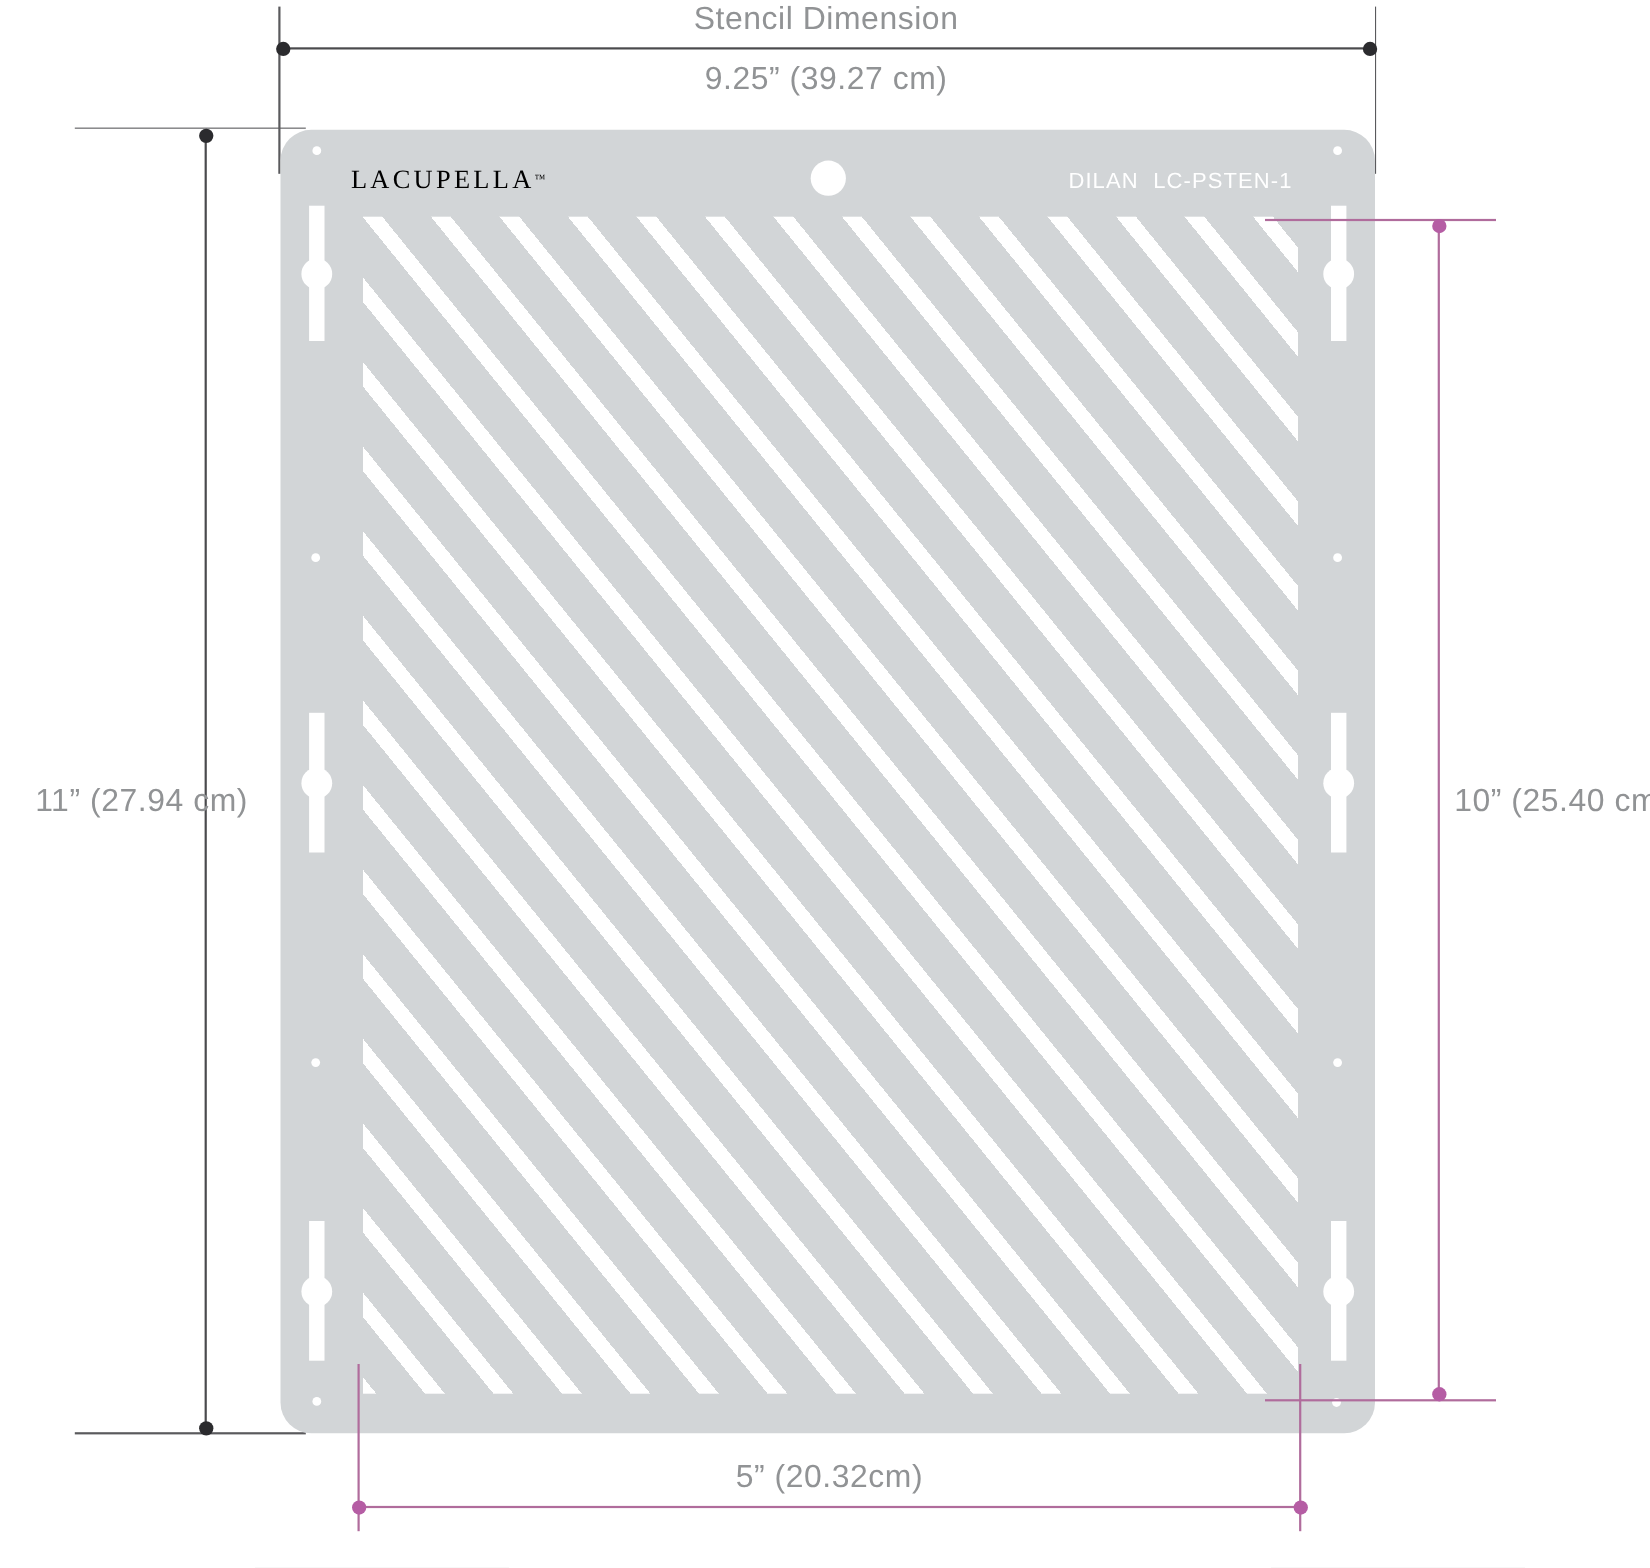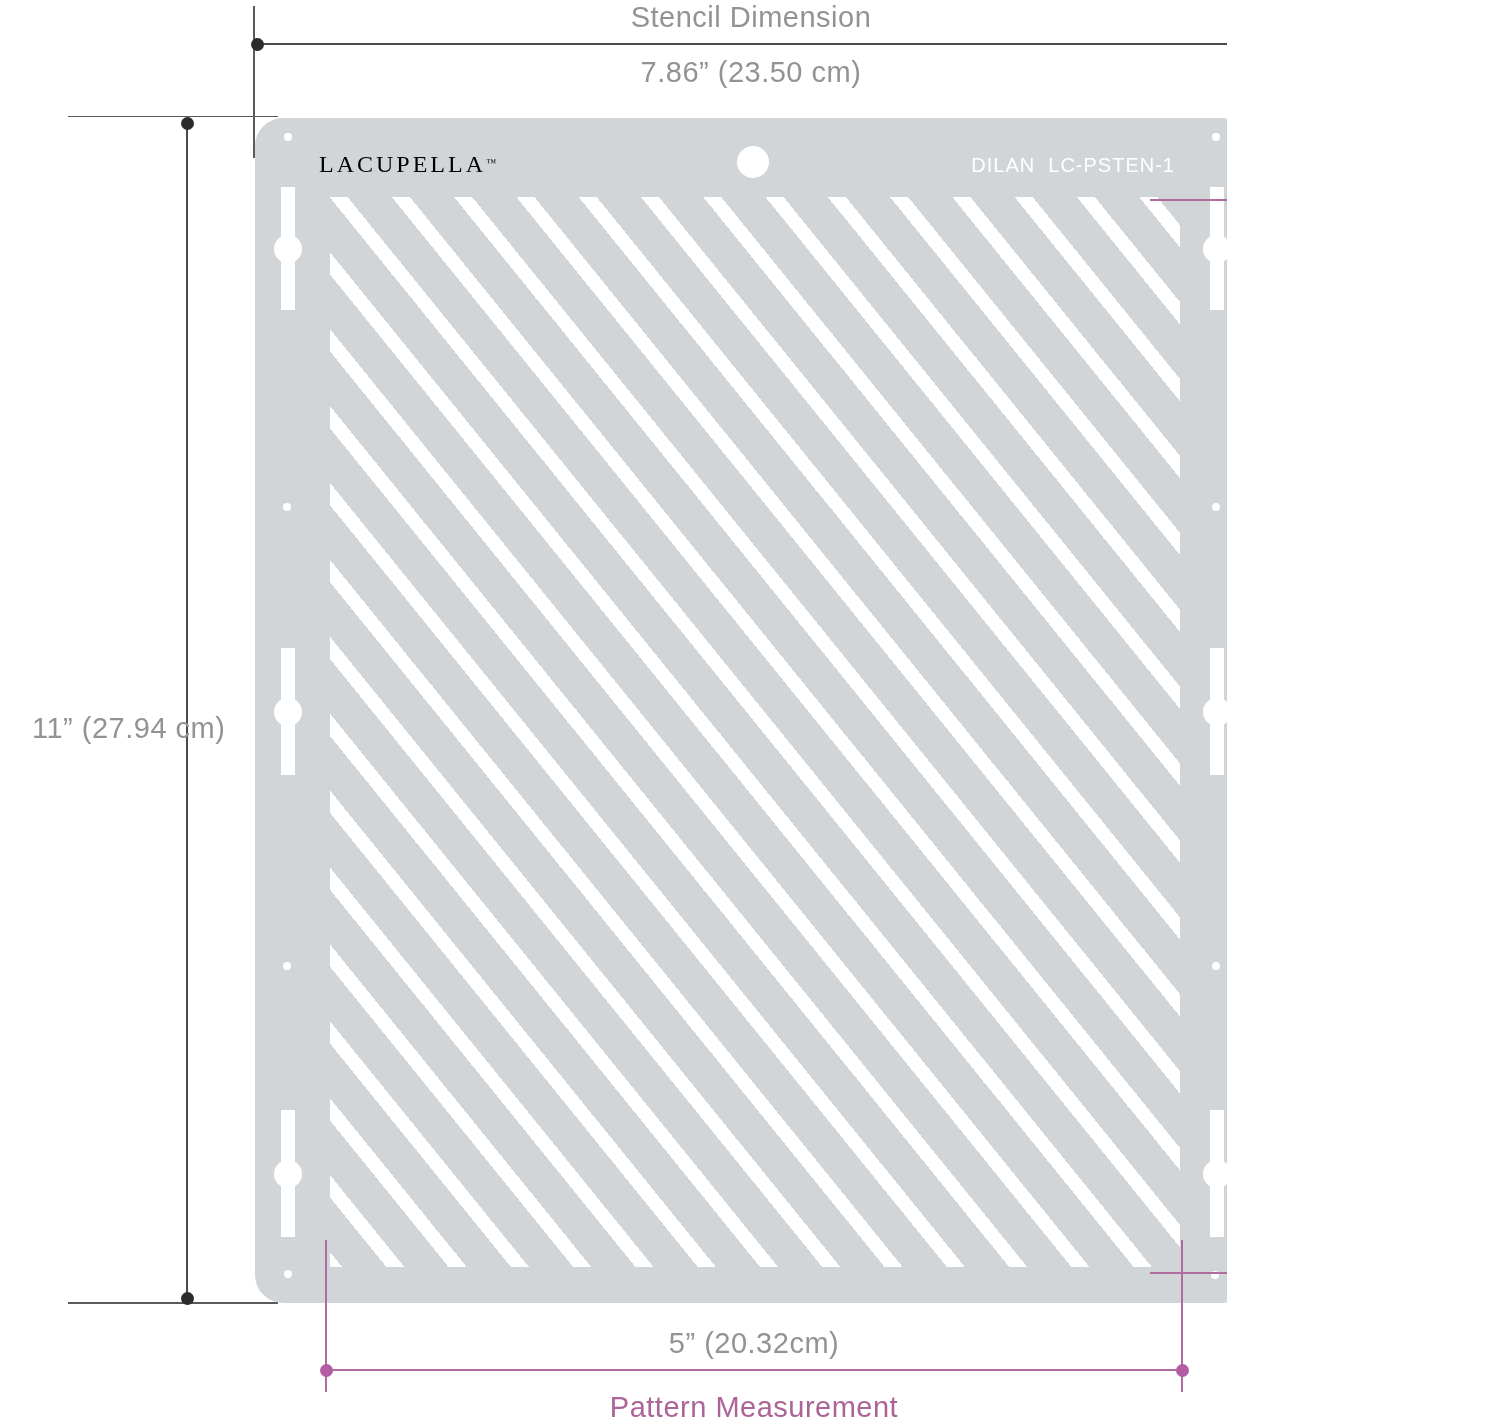--- a/index.html
+++ b/index.html
@@ -8,22 +8,22 @@
     --dark-line:#4a4a4d;
     --dark-dot:#2b2b2e;
     --gray-text:#919395;
     --pink-line:#b06c9c;
     --pink-dot:#b55da4;
     --pink-text:#ac6497;
     --bg:#ffffff;
   }
   html,body{margin:0;padding:0;background:var(--bg);}
   .canvas{
-    position:relative;width:1208px;height:1425px;background:var(--bg);
-    overflow:hidden;font-family:"Liberation Sans", sans-serif;padding-left:19px;
+    position:relative;width:1500px;height:1425px;background:var(--bg);
+    overflow:hidden;font-family:"Liberation Sans", sans-serif;
   }
   
   .dline{position:absolute;background:var(--dark-line);}
   .dext{position:absolute;background:#5a5a5d;}
   .pline{position:absolute;background:var(--pink-line);}
   .pext{position:absolute;background:var(--pink-line);}
   .ddot{position:absolute;width:13px;height:13px;border-radius:50%;background:var(--dark-dot);}
   .pdot{position:absolute;width:13px;height:13px;border-radius:50%;background:var(--pink-dot);}
   
   .dim-label{
@@ -67,21 +67,21 @@
 <body>
 
 <div class="canvas">
 
   <div class="dim-label centered" style="left:751px;top:2px;">Stencil Dimension</div>
   <div class="dext" style="left:253px;top:6px;width:1.6px;height:152px;"></div>
   <div class="dext" style="left:1249.5px;top:6px;width:1.6px;height:152px;"></div>
   <div class="dline" style="left:257px;top:43px;width:988px;height:2px;"></div>
   <div class="ddot" style="left:250.5px;top:37.5px;"></div>
   <div class="ddot" style="left:1238.5px;top:37.5px;"></div>
-  <div class="dim-label centered" style="left:751px;top:57px;">7.86” (23.50 cm)</div>
+  <div class="dim-label centered" style="left:751px;top:57px;">9.25” (39.27 cm)</div>
 
   <div class="dext" style="left:68px;top:115.5px;width:210px;height:1.6px;"></div>
   <div class="dext" style="left:68px;top:1302px;width:210px;height:1.6px;"></div>
   <div class="dline" style="left:186px;top:123px;width:2px;height:1175px;"></div>
   <div class="ddot" style="left:180.5px;top:116.5px;"></div>
   <div class="ddot" style="left:180.5px;top:1291.5px;"></div>
   <div class="dim-label" style="left:0px;top:713px;margin-left:32px;">11” (27.94 cm)</div>
 
   <div class="plate">
     <div class="brand"><span>LACUPELLA</span><sup>™</sup></div>
@@ -133,15 +133,14 @@
   <div class="pdot" style="left:1301.5px;top:198.5px;"></div>
   <div class="pdot" style="left:1301.5px;top:1260.5px;"></div>
   <div class="dim-label" style="left:1322px;top:713px;">10” (25.40 cm)</div>
 
   <div class="pext" style="left:325px;top:1240px;width:1.6px;height:152px;"></div>
   <div class="pext" style="left:1181px;top:1240px;width:1.6px;height:152px;"></div>
   <div class="pline" style="left:326px;top:1369px;width:856px;height:2px;"></div>
   <div class="pdot" style="left:319.5px;top:1363.5px;"></div>
   <div class="pdot" style="left:1175.5px;top:1363.5px;"></div>
   <div class="dim-label centered" style="left:754px;top:1328px;">5” (20.32cm)</div>
-  <div class="pink-label centered" style="left:754px;top:1392px;">Pattern Measurement</div>
 
 </div>
 
 </body></html>

